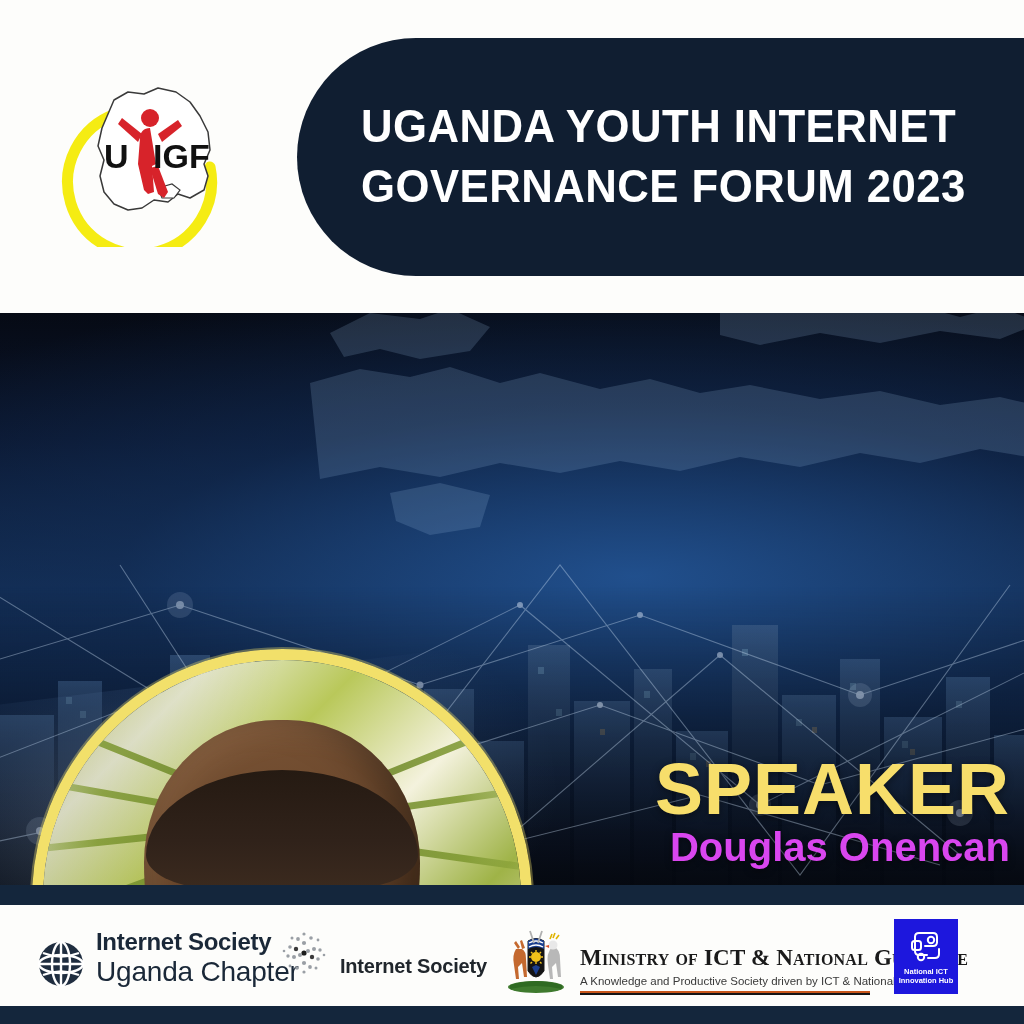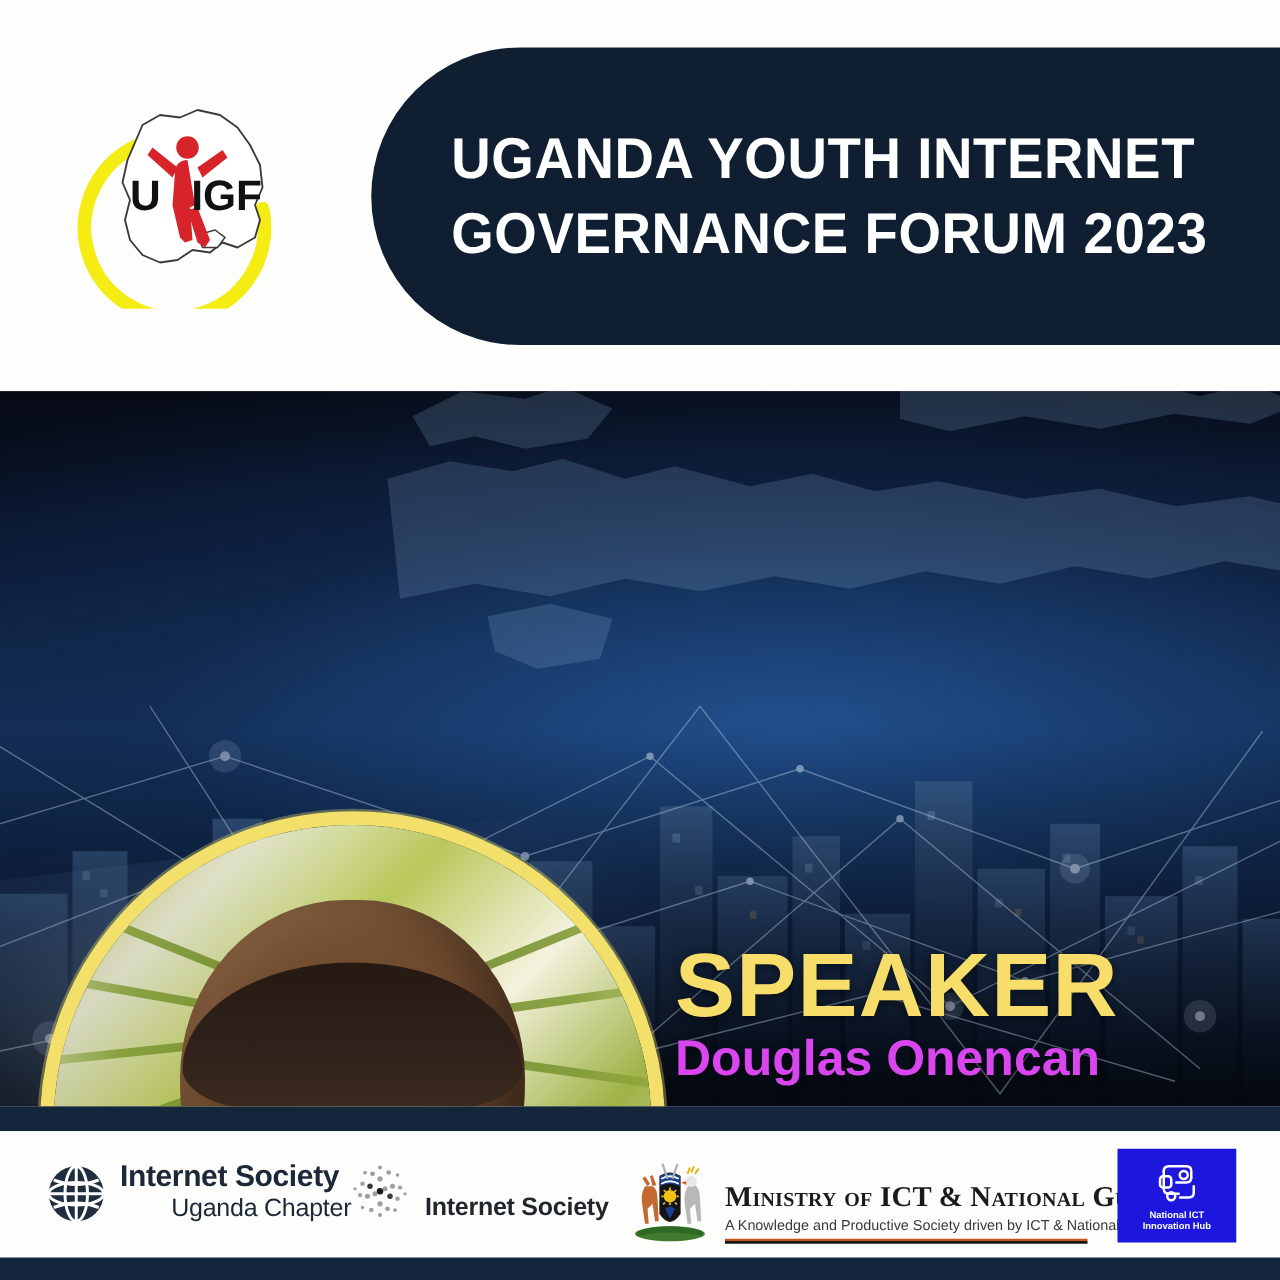--- a/index.html
+++ b/index.html
@@ -119,21 +119,21 @@
   .hairline {
     position:absolute; left:50%; top:50px; transform:translateX(-50%);
     width:272px; height:118px;
     border-radius:50% 50% 24% 24% / 72% 72% 28% 28%;
     background:linear-gradient(180deg,#251a12 0%, #30221a 60%, #3b2a1e 100%);
   }
 
   
   .speaker-block {
     position:absolute; left:540px; top:440px; width:470px;
-    text-align:left; z-index:7;
+    text-align:right; z-index:7;
   }
   .speaker-label {
     font-family:"Liberation Sans", sans-serif;
     font-weight:bold; font-size:72px; line-height:1;
     color:#f7de6b; letter-spacing:1px;
     text-shadow:0 2px 8px rgba(0,0,0,0.45);
   }
   .speaker-name {
     font-family:"Liberation Sans", sans-serif;
     font-weight:bold; font-size:40px; line-height:1.1;
@@ -153,21 +153,21 @@
     background:#fdfdfb;
     display:flex; align-items:center;
   }
   .footer-logo { position:absolute; display:flex; align-items:flex-end; }
 
   
   .isoc-uganda { left:38px; top:24px; }
   .isoc-globe { width:46px; height:46px; flex:0 0 46px; }
   .isoc-txt { margin-left:12px; line-height:1.12; }
   .isoc-t1 { font-size:24px; font-weight:bold; color:#1a2838; letter-spacing:-0.3px; }
-  .isoc-t2 { font-size:20px; font-weight:normal; color:#1a2838; letter-spacing:-0.2px;margin-left:41px; }
+  .isoc-t2 { font-size:28px; font-weight:normal; color:#1a2838; letter-spacing:-0.2px; }
 
   
   .isoc-found { left:280px; top:24px; }
   .dots-logo { width:48px; height:48px; flex:0 0 48px; }
   .found-txt { margin-left:12px; line-height:1.05; }
   .found-t1 { font-size:20px; font-weight:bold; color:#20262c; letter-spacing:-0.2px; }
   .found-t2 { font-size:30px; font-weight:normal; color:#15191d; letter-spacing:-0.6px; }
 
   
   .ministry { left:500px; top:14px; }
@@ -181,21 +181,21 @@
   .min-t2 {
     font-family:"Liberation Sans", sans-serif;
     font-size:11.5px; color:#3a3a3a; margin-top:4px; white-space:nowrap;
   }
   .min-rule { margin-top:4px; width:290px; height:4px;
     background:linear-gradient(180deg,#c8561a 0 2px,#151515 2px 4px); }
 
   
   .ict-hub { left:894px; top:14px; }
   .hub-sq {
-    width:95px; height:75px; background:#1d17dd;
+    width:64px; height:75px; background:#1d17dd;
     display:flex; flex-direction:column; align-items:center; justify-content:center;
   }
   .hub-mark { width:40px; height:38px; }
   .hub-t1 { color:#ffffff; font-size:7.5px; font-weight:bold; margin-top:3px; line-height:1.15; text-align:center; }
   .hub-t2 { color:#ffffff; font-size:7.5px; font-weight:bold; line-height:1.15; text-align:center; }
 
   
   .bottom-bar {
     position:absolute; left:0; top:1006px; width:1024px; height:18px;
     background:#14263c;

